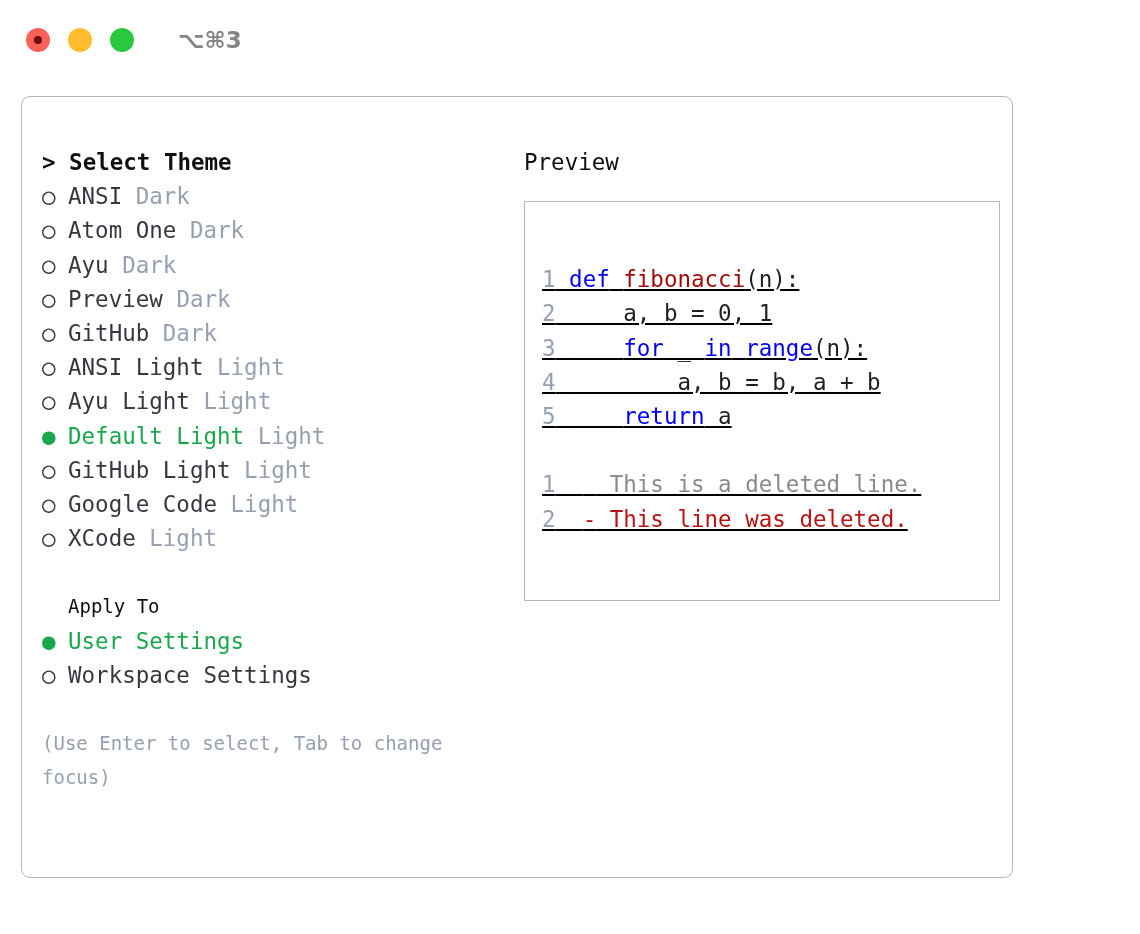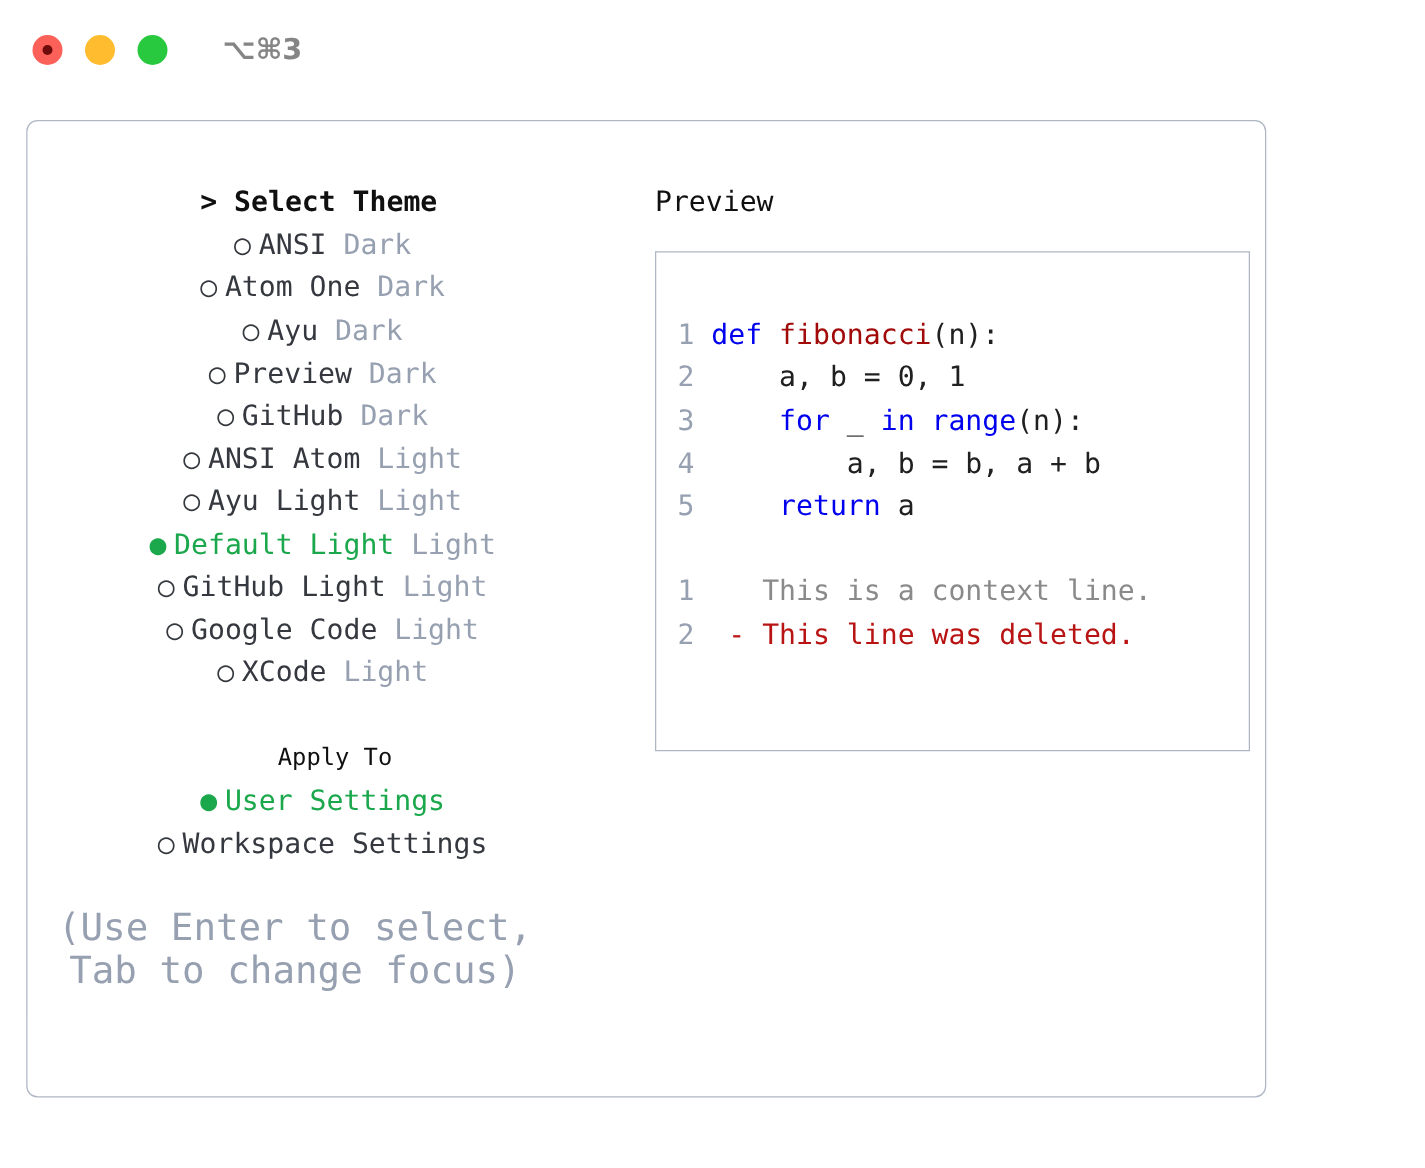--- a/index.html
+++ b/index.html
@@ -80,24 +80,23 @@
   .columns {
     position: absolute;
     left: 0; top: 0;
     width: 100%;
     height: 100%;
   }
 
   
   .left-col {
     position: absolute;
-    left: 8px;
+    left: 20px;
     top: 48px;
     width: 450px;
-    text-align: center;
   }
 
   .heading {
     font-size: 22.5px;
     font-weight: bold;
     color: #101010;
     line-height: 34.2px;
     white-space: pre;
   }
 
@@ -125,21 +124,21 @@
     line-height: 34.2px;
     color: #101010;
     white-space: pre;
     padding-left: 26px;
   }
 
   .spacer-lg { height: 34px; }
   .spacer-md { height: 34px; }
 
   .hint {
-    font-size: 30px;
+    font-size: 19px;
     line-height: 34.2px;
     color: #96A0B0;
     width: 412px;
     word-spacing: 0px;
   }
 
   
   .right-col {
     position: absolute;
     left: 479px;
@@ -159,22 +158,23 @@
     width: 476px;
     height: 400px;
     border: 1.6px solid #AEB7C4;
     box-sizing: border-box;
     background: #ffffff;
     position: relative;
   }
   .code-inner {
     position: absolute;
     left: 17px;
-    top: 49px;
+    top: 60px;
     right: 8px;
+    text-decoration: underline;
   }
   .code-line {
     font-size: 22.5px;
     line-height: 34.2px;
     white-space: pre;
     color: #202020;
   }
   .lno {
     color: #96A0B0;
   }
@@ -206,21 +206,21 @@
     <div class="columns">
 
       <div class="left-col">
         <div class="heading">&gt; Select Theme</div>
         <div id="theme-list">
             <div class="opt-row"><span class="bullet">○</span><span class="opt-label">ANSI</span> <span class="opt-tag">Dark</span></div>
             <div class="opt-row"><span class="bullet">○</span><span class="opt-label">Atom One</span> <span class="opt-tag">Dark</span></div>
             <div class="opt-row"><span class="bullet">○</span><span class="opt-label">Ayu</span> <span class="opt-tag">Dark</span></div>
             <div class="opt-row"><span class="bullet">○</span><span class="opt-label">Preview</span> <span class="opt-tag">Dark</span></div>
             <div class="opt-row"><span class="bullet">○</span><span class="opt-label">GitHub</span> <span class="opt-tag">Dark</span></div>
-            <div class="opt-row"><span class="bullet">○</span><span class="opt-label">ANSI Atom</span> <span class="opt-tag">Light</span></div>
+            <div class="opt-row"><span class="bullet">○</span><span class="opt-label">ANSI Light</span> <span class="opt-tag">Light</span></div>
             <div class="opt-row"><span class="bullet">○</span><span class="opt-label">Ayu Light</span> <span class="opt-tag">Light</span></div>
             <div class="opt-row selected"><span class="bullet on">●</span><span class="opt-label">Default Light</span> <span class="opt-tag">Light</span></div>
             <div class="opt-row"><span class="bullet">○</span><span class="opt-label">GitHub Light</span> <span class="opt-tag">Light</span></div>
             <div class="opt-row"><span class="bullet">○</span><span class="opt-label">Google Code</span> <span class="opt-tag">Light</span></div>
             <div class="opt-row"><span class="bullet">○</span><span class="opt-label">XCode</span> <span class="opt-tag">Light</span></div>
           </div>
 
         <div class="spacer-lg"></div>
 
         <div class="group-label">Apply To</div>
@@ -240,21 +240,21 @@
           <div class="code-inner">
             <div id="code-block">
                 <div class="code-line"><span class="lno">1</span> <span class="kw">def</span><span class="plain"> </span><span class="fn">fibonacci</span><span class="plain">(n):</span></div>
                 <div class="code-line"><span class="lno">2</span> <span class="plain">    a, b = 0, 1</span></div>
                 <div class="code-line"><span class="lno">3</span> <span class="plain">    </span><span class="kw">for</span><span class="plain"> _ </span><span class="kw">in</span><span class="plain"> </span><span class="kw">range</span><span class="plain">(n):</span></div>
                 <div class="code-line"><span class="lno">4</span> <span class="plain">        a, b = b, a + b</span></div>
                 <div class="code-line"><span class="lno">5</span> <span class="plain">    </span><span class="kw">return</span><span class="plain"> a</span></div>
               </div>
             <div class="blank-line"></div>
             <div id="diff-block">
-                <div class="code-line"><span class="lno">1</span>  <span class="ctx"> </span><span class="ctx"> This is a context line.</span></div>
+                <div class="code-line"><span class="lno">1</span>  <span class="ctx"> </span><span class="ctx"> This is a deleted line.</span></div>
                 <div class="code-line"><span class="lno">2</span>  <span class="del">-</span><span class="del"> This line was deleted.</span></div>
               </div>
           </div>
         </div>
       </div>
 
     </div>
   </div>
 </div>
 

